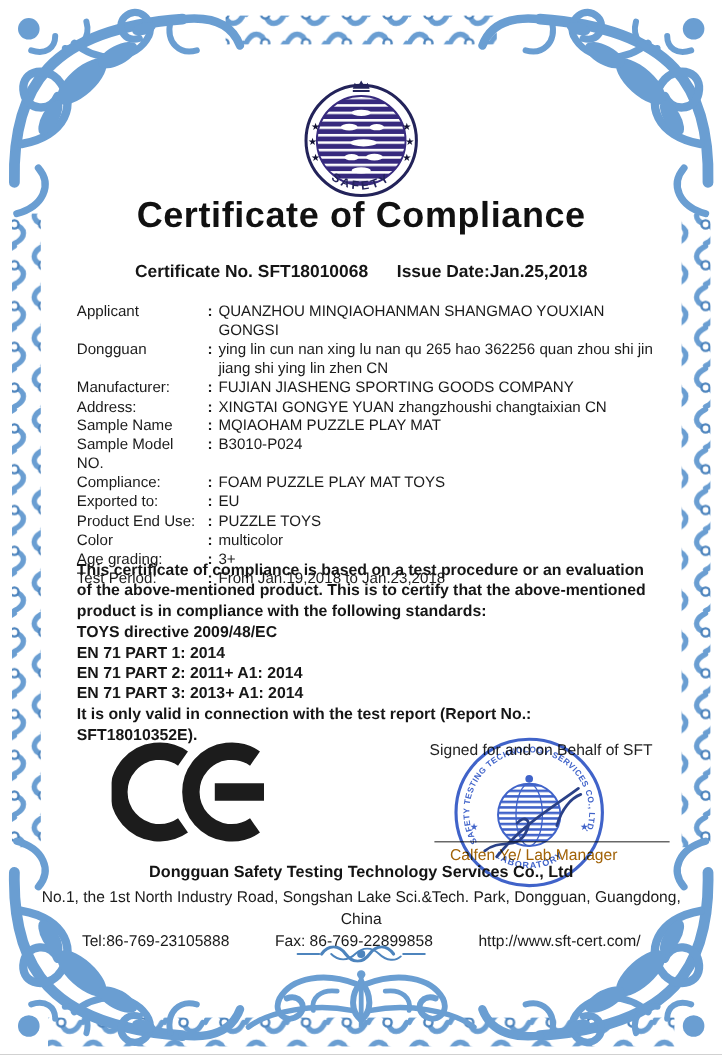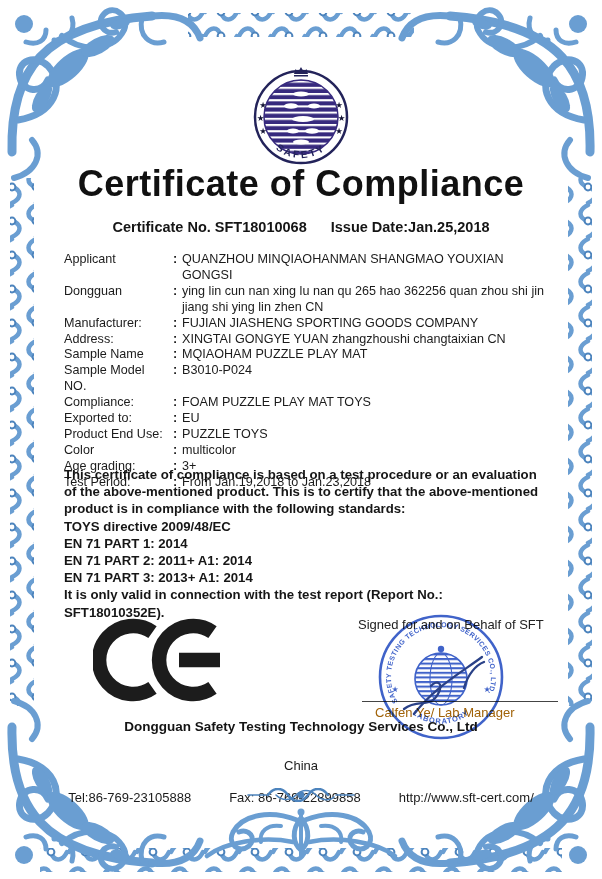--- a/index.html
+++ b/index.html
@@ -7,21 +7,21 @@
     position:relative;width:602px;height:879px;background:#ffffff;
     margin:0 auto;overflow:hidden;
     font-family:"Liberation Sans","DejaVu Sans",sans-serif;color:#1b1b1b;
   }
   .layer{position:absolute;left:0;top:0;width:602px;height:879px;}
   
   .logo{position:absolute;left:249px;top:62px;width:104px;height:104px;}
   
   .title{
     position:absolute;left:0;top:163px;width:602px;text-align:center;
-    font-size:36px;font-weight:700;letter-spacing:0.5px;color:#111;
+    font-size:30px;font-weight:700;letter-spacing:0.5px;color:#111;
   }
   
   .certline{
     position:absolute;left:0;top:219px;width:602px;display:flex;
     justify-content:center;gap:24px;font-size:14.5px;font-weight:700;color:#151515;
   }
   
   .fields{position:absolute;left:64px;top:252px;width:482px;font-size:12.6px;line-height:15.9px;}
   .field-row{display:flex;align-items:flex-start;}
   .f-label{width:104px;font-weight:400;flex:0 0 104px;}
@@ -36,21 +36,21 @@
   .ce{position:absolute;left:93px;top:614px;width:140px;height:92px;}
   
   .signedfor{position:absolute;left:358px;top:617px;width:210px;font-size:13px;color:#222;}
   .sigline{position:absolute;left:362px;top:701px;width:196px;border-top:1.5px solid #444;}
   .attestor{position:absolute;left:375px;top:705px;font-size:13px;color:#a16207;}
   .stamp{position:absolute;left:376px;top:612px;width:130px;height:130px;opacity:0.92;mix-blend-mode:multiply;}
   
   .company{position:absolute;left:0;top:719px;width:602px;text-align:center;font-size:13.5px;font-weight:700;color:#141414;}
   .addr1{position:absolute;left:0;top:740px;width:602px;text-align:center;font-size:13px;}
   .addr2{position:absolute;left:0;top:758px;width:602px;text-align:center;font-size:13px;}
-  .contact{position:absolute;left:0;top:776px;width:602px;display:flex;justify-content:center;gap:38px;font-size:13px;margin-top:14px;}
+  .contact{position:absolute;left:0;top:776px;width:602px;display:flex;justify-content:center;gap:38px;font-size:13px;}
   .divider{position:absolute;left:246px;top:788px;width:110px;height:14px;}
 </style>
 </head>
 <body>
 
 <div class="page">
 
   <svg class="layer" viewBox="0 0 602 879" aria-hidden="true">
     <defs>
       <pattern id="chainH" width="34" height="24" patternUnits="userSpaceOnUse">
@@ -271,20 +271,21 @@
     <ellipse cx="65" cy="67" rx="11" ry="26" fill="none" stroke="#2f55c5" stroke-width="1.1"></ellipse>
     <circle cx="65" cy="37" r="3.2" fill="#2f55c5"></circle>
     <g fill="none" stroke="#17307d" stroke-width="2.3" stroke-linecap="round">
       <path d="M28,97 C42,86 54,97 62,82 C68,71 61,67 55,74"></path>
       <path d="M38,102 C60,74 86,60 106,45"></path>
       <path d="M88,76 C92,62 100,53 108,50"></path>
     </g>
   </svg>
 
   <div class="company">Dongguan Safety Testing Technology Services Co., Ltd</div>
+  <div class="addr1">No.1, the 1st North Industry Road, Songshan Lake Sci.&amp;Tech. Park, Dongguan, Guangdong,</div>
   <div class="addr2">China</div>
   <div class="contact">
     <span>Tel:86-769-23105888</span>
     <span>Fax: 86-769-22899858</span>
     <span>http://www.sft-cert.com/</span>
   </div>
 
   <svg class="divider" viewBox="0 0 110 14">
     <g fill="none" stroke="#4d84bd" stroke-linecap="round">
       <path d="M2,7 H20 M90,7 H108" stroke-width="1.6"></path>

